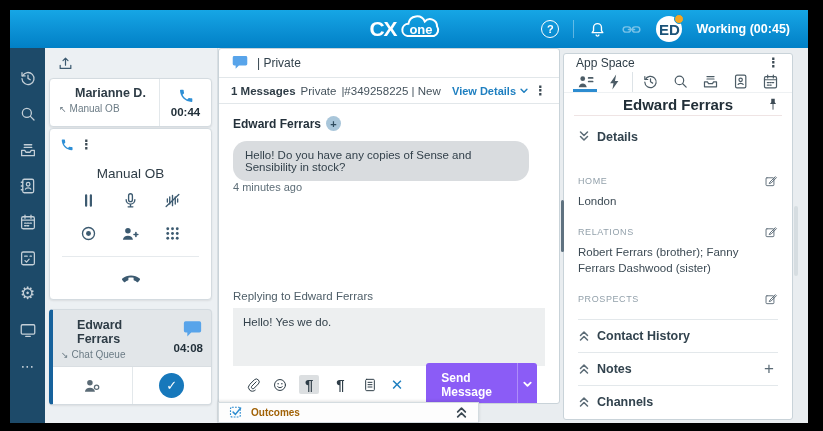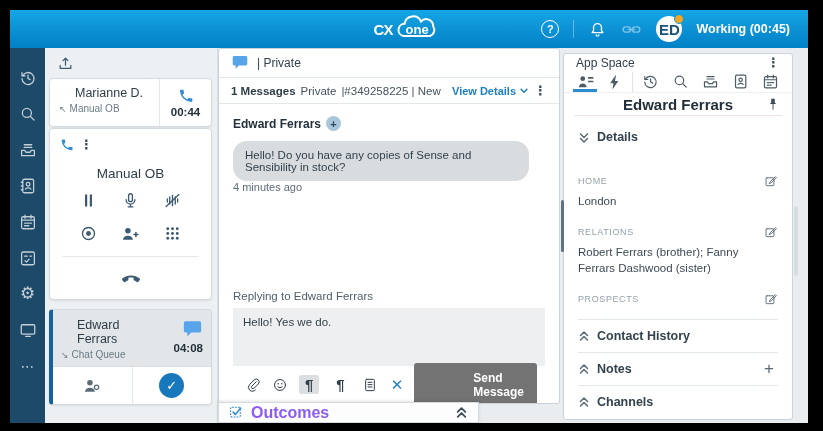--- a/index.html
+++ b/index.html
@@ -8,42 +8,42 @@
 
   
   svg.ic { display:block; fill:none; stroke:currentColor; stroke-width:1.7; stroke-linecap:round; stroke-linejoin:round; }
   svg.ic .fi { fill:currentColor; stroke:none; }
 
   
   #topbar { position:absolute; left:0; top:0; width:100%; height:38px;
     background:linear-gradient(180deg,#16a6e5 0%,#0b90d4 55%,#0180c6 100%);
     display:flex; align-items:center; color:#fff; }
   #logo { position:absolute; left:50%; top:4px; transform:translateX(-50%); display:flex; align-items:center; }
-  #logo .cx { font-size:15px; font-weight:bold; letter-spacing:-1px; }
+  #logo .cx { font-size:21px; font-weight:bold; letter-spacing:-1px; }
   #topbar-right { margin-left:auto; display:flex; align-items:center; gap:14px; padding-right:18px; }
   .help-circle { width:18px; height:18px; border:1.6px solid #fff; border-radius:50%; display:flex; align-items:center; justify-content:center; font-size:11px; font-weight:bold; }
   .tb-divider { width:1px; height:18px; background:rgba(255,255,255,.35); }
   .avatar { position:relative; width:26px; height:26px; background:#fff; border-radius:50%; display:flex; align-items:center; justify-content:center; color:#1b5378; font-weight:bold; font-size:15px; }
   .avatar .dot { position:absolute; right:-2px; top:-2px; width:10px; height:10px; background:#f5a623; border-radius:50%; border:1.5px solid #0f9ad9; }
   .status-label { font-size:12.5px; font-weight:bold; }
 
   
   #sidebar { position:absolute; left:0; top:38px; width:35px; bottom:0; background:#1d4a69; color:#c4cfd7;
     display:flex; flex-direction:column; align-items:center; padding-top:20px; gap:17px; }
   #sidebar .nav-it { width:19px; height:19px; display:flex; align-items:center; justify-content:center; cursor:pointer; }
   .glyph { font-size:17px; line-height:1; }
 
   
   #workspace { position:absolute; left:35px; top:38px; width:173px; bottom:0; background:#ecf0f3; border-right:1px solid #d8dee2; }
   #ws-toolbar { height:30px; display:flex; align-items:center; padding-left:12px; color:#3c5a70; }
   .card { background:#fff; border:1px solid #d4dbe0; border-radius:4px; margin:0 5px 0 4px; box-shadow:0 1px 2px rgba(0,0,0,.08); }
   
   #call-card { height:49px; display:flex; margin-bottom:1px; }
   #call-card .cc-left { flex:1; padding:7px 0 0 9px; }
-  .cc-name { font-size:12.5px; font-weight:normal; color:#2e3c46;padding-left:16px; }
+  .cc-name { font-size:12.5px; font-weight:bold; color:#2e3c46;padding-left:16px; }
   .cc-skill { font-size:10px; color:#6b7b85; margin-top:3px; display:flex; align-items:center; gap:3px; }
   .dir-glyph { font-size:9px; }
   #call-card .cc-right { width:52px; border-left:1px solid #e3e8eb; display:flex; flex-direction:column; align-items:center; justify-content:center; gap:2px; }
   .cc-timer { font-size:11.5px; font-weight:bold; color:#22303a; }
   
   #active-card { padding-bottom:6px; }
   .ac-header { display:flex; align-items:center; gap:6px; padding:8px 6px 8px 10px; }
   .ac-name { font-size:12.5px; color:#2e3c46; flex:1; }
   .kebab { font-size:13px; color:#3c4a54; font-weight:bold; cursor:pointer; text-align:center; }
   .ac-title { text-align:center; font-size:13.5px; color:#2e3c46; margin:6px 0 10px; }
@@ -74,43 +74,43 @@
   .msg-bubble { align-self:flex-start; background:#d9dcdf; color:#33414b; font-size:11.5px; border-radius:14px; padding:8px 12px; max-width:95%; }
   .msg-time { font-size:11px; color:#5d6d77; }
   .replying-to { margin-top:auto; font-size:11.5px; color:#4e5e68; padding-bottom:6px; }
   .draft-box { width:100%; height:58px; background:#edeff0; border:none; resize:none; font-family:inherit; font-size:11.5px; color:#33414b; padding:8px 10px; outline:none; }
   .ch-toolbar { height:37px; display:flex; align-items:center; gap:11px; padding:0 8px 0 12px; color:#2f3e48; }
   .tool { cursor:pointer; display:flex; align-items:center; justify-content:center; }
   .pilcrow { font-size:15px; font-weight:bold; padding:1px 6px; border-radius:2px; }
   .pilcrow.sel { background:#dcdfe1; }
   .close-x { color:#1e7fc0; font-size:15px; font-weight:bold; margin-left:2px; }
   .notes-tool { margin-left:auto; }
-  .send-btn { display:flex; background:#737373; color:#fff; border-radius:3px; overflow:hidden; cursor:pointer; margin-left:0;padding-left:44px; }
+  .send-btn { display:flex; background:#8b5cf6; color:#fff; border-radius:3px; overflow:hidden; cursor:pointer; margin-left:12px; }
   .send-main { padding:8px 15px; font-size:12px; font-weight:bold; }
   .send-chev { width:27px; display:flex; align-items:center; justify-content:center; border-left:1px solid rgba(255,255,255,.3); }
 
   
   #outcomes { position:absolute; left:208px; top:392px; width:261px; height:21px; background:#fdfdfd; border:1px solid #d4dce0; box-shadow:0 -1px 3px rgba(0,0,0,.12); display:flex; align-items:center; gap:7px; padding:0 10px; z-index:5; }
-  #outcomes .lab { font-size:16px; font-weight:bold; color:#8b5cf6; }
+  #outcomes .lab { font-size:10px; font-weight:bold; color:#a16207; }
   #outcomes .collapse { margin-left:auto; color:#3c4a54; cursor:pointer; }
 
   
   #app-space { position:absolute; left:553px; top:43px; width:230px; height:367px; background:#fff; border:1px solid #c9d3d9; border-radius:3px; display:flex; flex-direction:column; }
   .as-header { height:27px; display:flex; align-items:center; padding:0 12px; font-size:12px; color:#2f3e48; }
   .as-header .kebab { margin-left:auto; }
   .as-tabs { height:31px; display:flex; align-items:center; padding:0 6px; color:#4c5c66; border-bottom:1px solid #eef1f3; }
   .as-tab { width:31px; height:100%; display:flex; align-items:center; justify-content:center; position:relative; cursor:pointer; }
   .as-tab.sel::after { content:""; position:absolute; left:3px; right:3px; bottom:0; height:2.5px; background:#2d8cd0; }
   .as-tab-divider { width:1px; height:20px; background:#dde3e7; margin:0 2px; }
   .as-contact { height:34px; display:flex; align-items:center; justify-content:center; position:relative; }
   .as-contact .nm { font-size:15px; font-weight:bold; color:#222f38; }
   .as-contact .pin { position:absolute; right:12px; color:#3c4a54; cursor:pointer; }
   .as-divider { height:1px; background:#efe4e4; margin:0 10px; }
   .as-scroll { flex:1; padding:14px 14px 0; position:relative; }
-  .sec-head { display:flex; align-items:flex-end; gap:7px; font-size:12.5px; font-weight:bold; color:#32434e; cursor:pointer; }
+  .sec-head { display:flex; align-items:flex-start; gap:7px; font-size:12.5px; font-weight:bold; color:#32434e; cursor:pointer; }
   .dch { color:#5b6b76; }
   .field { margin-top:15px; }
   .field-top { display:flex; align-items:center; }
   .field-label { font-size:9px; letter-spacing:.6px; color:#93a1ab; }
   .edit-ic { margin-left:auto; color:#5b6b76; cursor:pointer; }
   .field-value { font-size:11.5px; color:#3c4a54; margin-top:5px; line-height:1.45; }
   .as-sections { border-top:1px solid #e3e8eb; margin-top:13px; }
   .as-section { height:33px; display:flex; align-items:center; gap:7px; font-size:12.5px; font-weight:bold; color:#32434e; border-bottom:1px solid #e3e8eb; padding:0 0; cursor:pointer; }
   .as-section .plus { margin-left:auto; font-size:17px; font-weight:normal; color:#5b6b76; margin-right:4px; }
   .scroll-thumb-left { position:absolute; left:551px; top:190px; width:3px; height:52px; background:#5f7280; border-radius:2px; z-index:6; }

